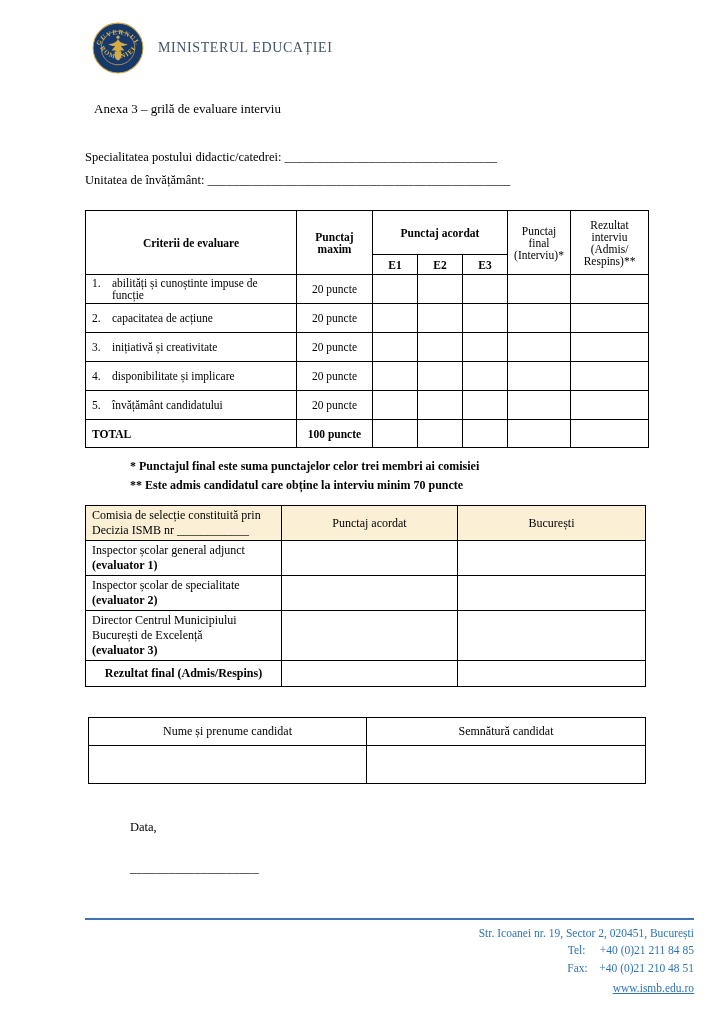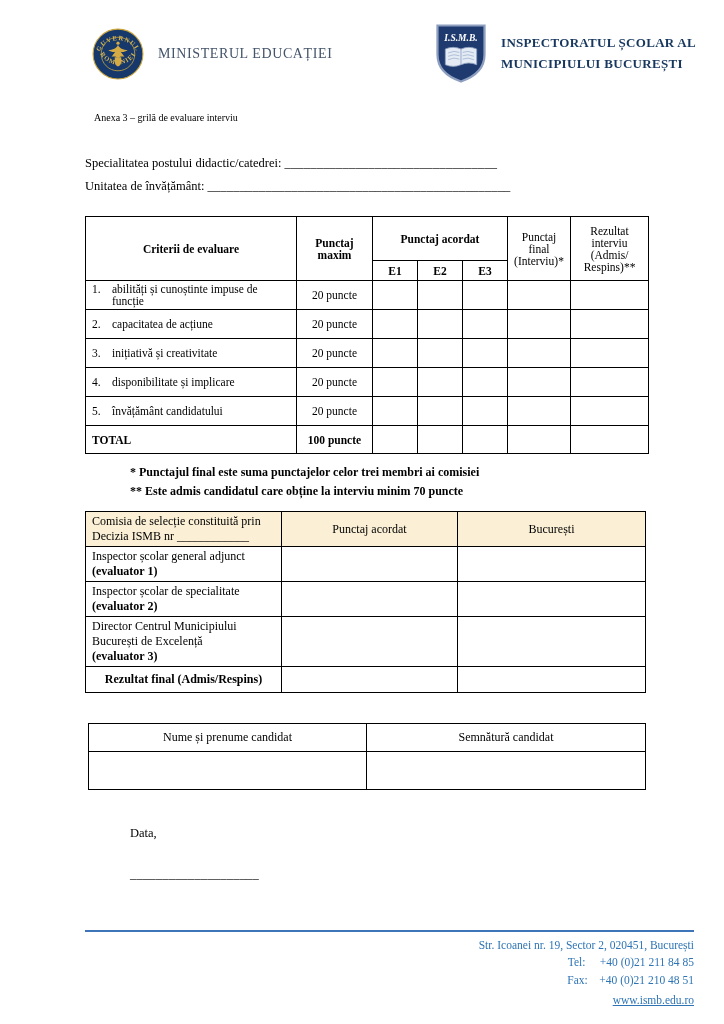--- a/index.html
+++ b/index.html
@@ -16,21 +16,21 @@
   
   .header { display: flex; align-items: center; padding: 22px 28px 0 92px; }
   .gov-block { display: flex; align-items: center; gap: 14px; }
   .gov-logo { width: 52px; height: 52px; }
   .ministry { font-size: 14px; letter-spacing: 0.6px; color: #44546a; }
   .ismb-block { display: flex; align-items: center; gap: 12px; margin-left: auto; }
   .ismb-logo { width: 56px; height: 63px; }
   .inspectorate { font-size: 13px; font-weight: bold; color: #17375e; letter-spacing: 0.3px; line-height: 1.55; }
 
   
-  .annex-title { margin: 27px 0 0 94px; font-size: 10px; }
+  .annex-title { margin: 27px 0 0 94px; font-size: 13px; }
   .fields { margin: 33px 0 0 85px; font-size: 12.5px; }
   .field { margin-bottom: 8px; }
   .fill-line { margin-left: 3px; letter-spacing: 0.2px; }
 
   
   table { border-collapse: collapse; table-layout: fixed; }
   td, th { border: 1px solid #000; }
 
   
   .eval-table { margin: 22px 0 0 85px; width: 563px; font-size: 11.5px; }
@@ -63,21 +63,21 @@
   .candidate-table { margin: 30px 0 0 88px; width: 557px; font-size: 12px; }
   .candidate-table td { text-align: center; vertical-align: middle; }
   .cand-head td { height: 28px; }
   .cand-blank td { height: 38px; }
 
   
   .date-block { margin: 36px 0 0 130px; font-size: 12.5px; }
   .date-line { margin-top: 26px; letter-spacing: 0.2px; }
 
   
-  .footer { position: absolute; left: 85px; right: 30px; bottom: 16px; }
+  .footer { position: absolute; left: 85px; right: 30px; bottom: 28px; }
   .footer-rule { border-top: 2px solid #3e74b8; margin-bottom: 5px; }
   .f-line { display: flex; justify-content: flex-end; color: #2e74b5; font-size: 11.5px; line-height: 1.55; }
   .f-label { width: 32px; text-align: left; }
   .f-site-wrap { text-align: right; }
   .f-site { color: #2e74b5; text-decoration: underline; font-size: 11.5px; cursor: pointer; }
 </style>
 </head>
 <body>
 
 <div class="page">
@@ -100,33 +100,20 @@
         </text>
         <g fill="#d4ab45">
           <circle cx="48" cy="28" r="3"></circle>
           <path d="M48,31 c-2,6 -10,10 -18,10 c5,3 9,4 13,3 l-7,9 c5,-1 9,-1 12,3 c3,-4 7,-4 12,-3 l-7,-9 c4,1 8,0 13,-3 c-8,0 -16,-4 -18,-10 z"></path>
           <path d="M42,54 h12 v8 q0,7 -6,9 q-6,-2 -6,-9 z"></path>
         </g>
       </svg>
       <div class="ministry">MINISTERUL EDUCAȚIEI</div>
     </div>
 
-    <div class="ismb-block">
-      <svg class="ismb-logo" viewBox="0 0 100 112">
-        <path d="M8,6 H92 V58 Q92,92 50,106 Q8,92 8,58 Z" fill="#1e3a6e" stroke="#8e9fbf" stroke-width="4"></path>
-        <text x="50" y="33" fill="#ffffff" font-style="italic" font-weight="bold" font-size="17" text-anchor="middle" font-family="Liberation Serif, serif">I.S.M.B.</text>
-        <path d="M22,48 Q36,42 50,48 Q64,42 78,48 V76 Q64,70 50,76 Q36,82 22,76 Z" fill="#e4ebf4" stroke="#8e9fbf" stroke-width="1.5"></path>
-        <path d="M50,48 V76" stroke="#8e9fbf" stroke-width="1.5" fill="none"></path>
-        <path d="M27,55 Q38,50 47,54 M27,61 Q38,56 47,60 M27,67 Q38,62 47,66 M53,54 Q62,50 73,55 M53,60 Q62,56 73,61 M53,66 Q62,62 73,67" stroke="#9fb2cf" stroke-width="1.4" fill="none"></path>
-      </svg>
-      <div class="inspectorate">
-        <div>INSPECTORATUL ȘCOLAR AL</div>
-        <div>MUNICIPIULUI BUCUREȘTI</div>
-      </div>
-    </div>
   </div>
 
   <div class="annex-title">Anexa 3 – grilă de evaluare interviu</div>
 
   <div class="fields">
     <div class="field">
       <span>Specialitatea postului didactic/catedrei:</span><span class="fill-line">_________________________________</span>
     </div>
     <div class="field">
       <span>Unitatea de învățământ:</span><span class="fill-line">_______________________________________________</span>

